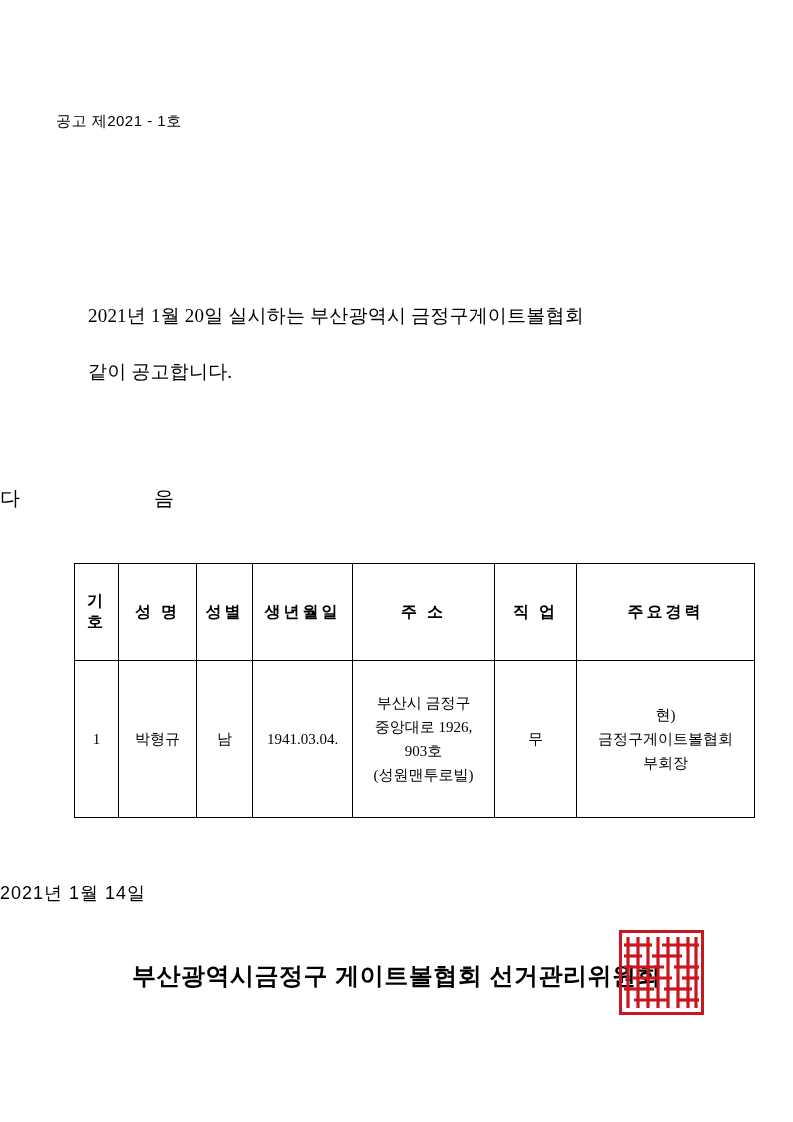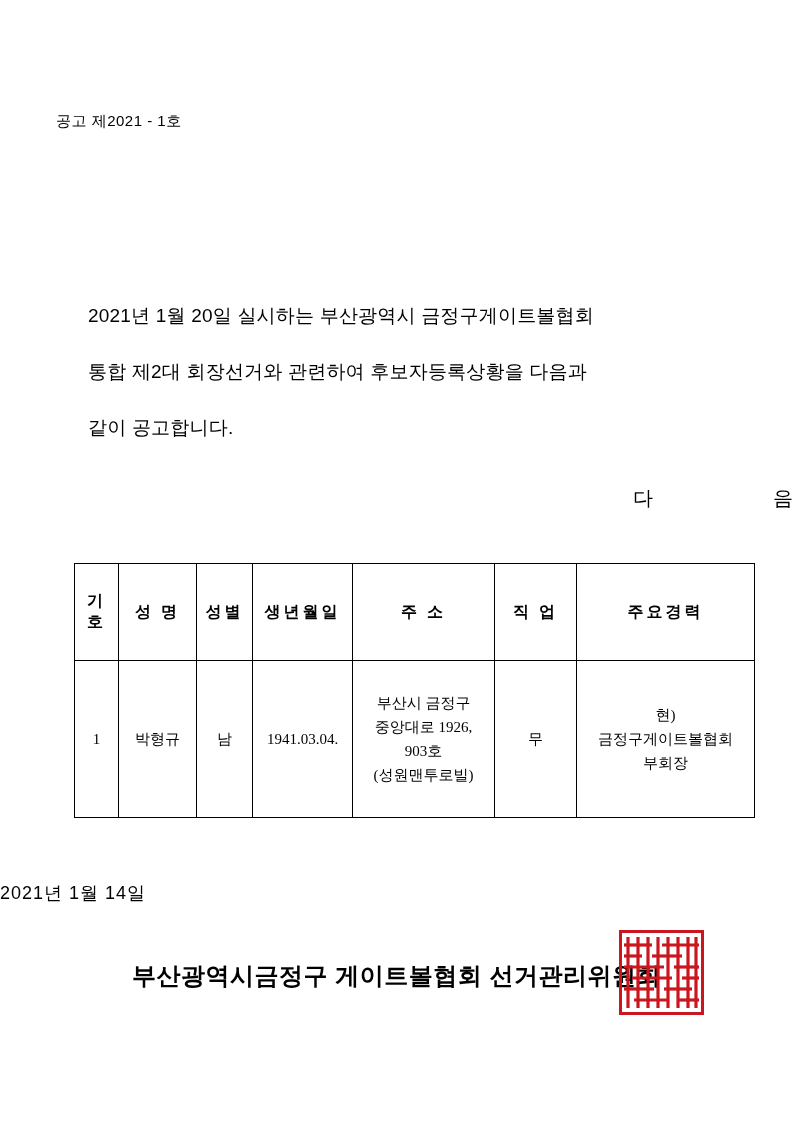--- a/index.html
+++ b/index.html
@@ -46,36 +46,36 @@
     text-indent: 11px;
   }
 
   .body-text {
     position: absolute;
     left: 88px;
     right: 88px;
     top: 288px;
     font-size: 19px;
     line-height: 56px;
-    font-family: Liberation Sans, sans-serif;
+    font-family: Liberation Serif, serif;
     font-weight: 500;
     letter-spacing: 0.2px;
   }
   .body-text p {
     margin: 0;
   }
 
   .daeum {
     position: absolute;
     left: 0;
     right: 0;
     top: 485px;
-    text-align: right;
+    text-align: left;
     font-size: 20px;
-    font-family: Liberation Serif, serif;
+    font-family: Liberation Mono, monospace;
     font-weight: 500;
   }
   .daeum .gap {
     display: inline-block;
     width: 110px;
   }
 
   table.info-table {
     position: absolute;
     left: 74px;
@@ -158,21 +158,20 @@
 </head>
 <body>
 
 <div class="page">
 
   <div class="doc-number">공고 제2021 - 1호</div>
 
 
   <div class="body-text">
     <p>2021년 1월 20일 실시하는 부산광역시 금정구게이트볼협회</p>
-    <p>통합 제2대 회장선거와 관련하여 후보자등록상황을 다음과</p>
     <p>같이 공고합니다.</p>
   </div>
 
   <div class="daeum">
     <span>다</span>
     <span class="gap"></span>
     <span>음</span>
   </div>
 
   <table class="info-table">

